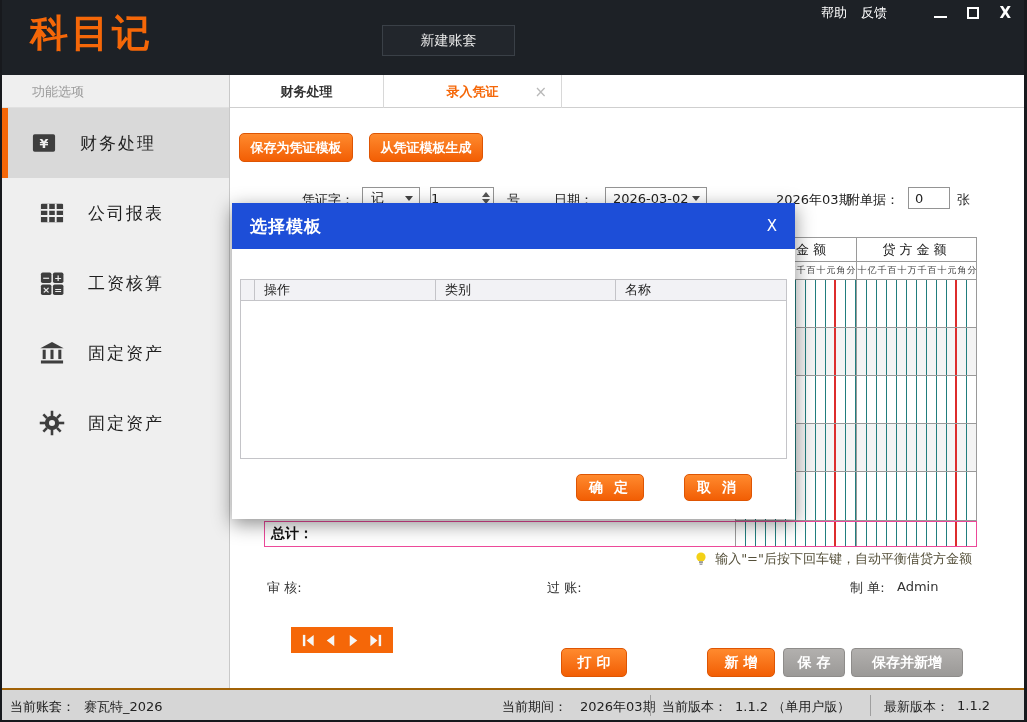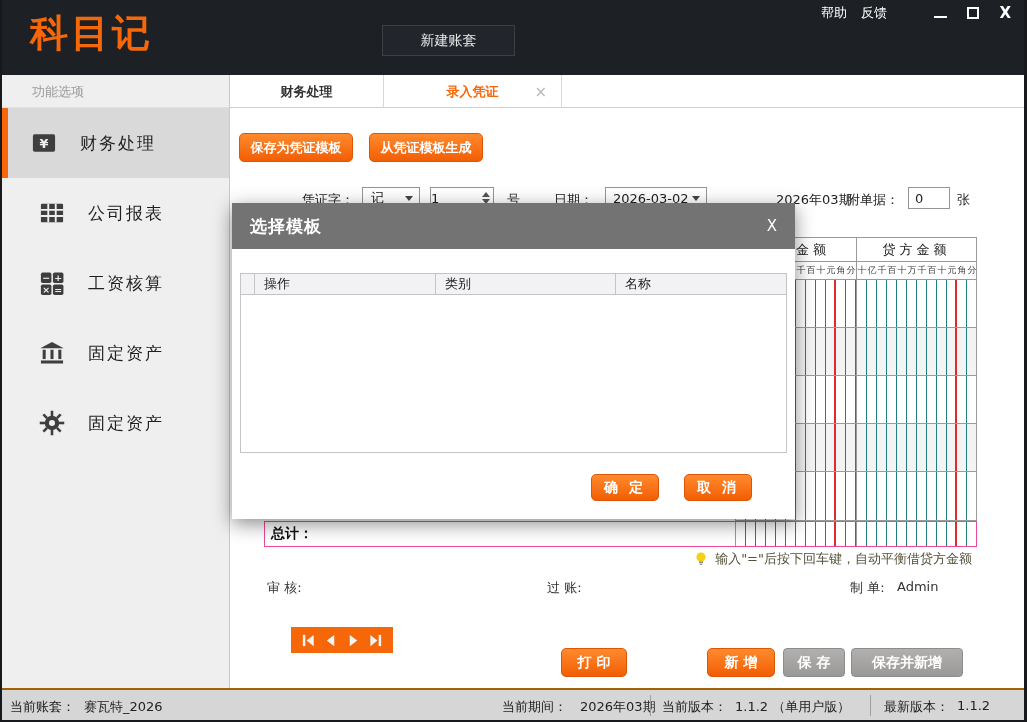--- a/index.html
+++ b/index.html
@@ -78,32 +78,32 @@
   .navbar { position:absolute; left:289px; top:627px; width:102px; height:26px; background:#f56708; display:flex; align-items:center; justify-content:space-around; padding:0 6px; z-index:1; cursor:pointer; }
   .btn-gray { background:linear-gradient(#b2b0ae,#9b9997); border:1px solid #8e8c8a; color:#fff; font-weight:bold; border-radius:4px; cursor:pointer; font-family:inherit; }
   .bottom-btn { position:absolute; top:648px; height:29px; font-size:14px; z-index:1; }
   #btnPrint { left:559px; width:66px; }
   #btnNew   { left:705px; width:68px; }
   #btnSave  { left:781px; width:62px; }
   #btnSaveNew { left:849px; width:112px; }
 
   
   .modal { position:absolute; left:230px; top:203px; width:563px; height:316px; background:#fff; z-index:30; box-shadow:0 5px 18px rgba(0,0,0,.45); }
-  .modal-title { height:46px; background:#737373; color:#fff; display:flex; align-items:center; padding:0 18px; }
+  .modal-title { height:46px; background:#1d4ed8; color:#fff; display:flex; align-items:center; padding:0 18px; }
   .modal-title .mt { font-size:17px; font-weight:bold; letter-spacing:1px; }
   .modal-title .mx { margin-left:auto; font-size:15px; cursor:pointer; }
-  .mtable { position:absolute; left:8px; right:8px; top:70px; }
+  .mtable { position:absolute; left:8px; right:8px; top:76px; }
   .mth { display:flex; height:22px; background:#f2f2f5; border:1px solid #c4c4c8; }
   .mth div { line-height:20px; font-size:13px; color:#222; padding-left:9px; border-right:1px solid #c4c4c8; }
   .mth .c0 { width:14px; padding:0; }
   .mth .c1 { width:181px; }
   .mth .c2 { width:180px; }
   .mth .c3 { flex:1; border-right:none; }
   .mbody { height:158px; border:1px solid #c4c4c8; border-top:none; background:#fff; }
-  .modal-actions { position:absolute; top:271px; right:43px; display:flex; gap:25px; }
+  .modal-actions { position:absolute; top:271px; right:43px; display:flex; gap:40px; }
   .modal-actions button { width:68px; height:27px; font-size:14px; letter-spacing:3px; }
 
   
   .statusbar { position:absolute; left:0; bottom:0; width:1024px; height:32px; background:#d6d6d6; border-top:2px solid #a16207; font-size:13px; color:#222; }
   .statusbar span { position:absolute; top:8px; }
   .sb-sep { position:absolute; top:5px; width:1px; height:21px; background:#9f9f9f; }
 </style>
 </head>
 <body>
 

